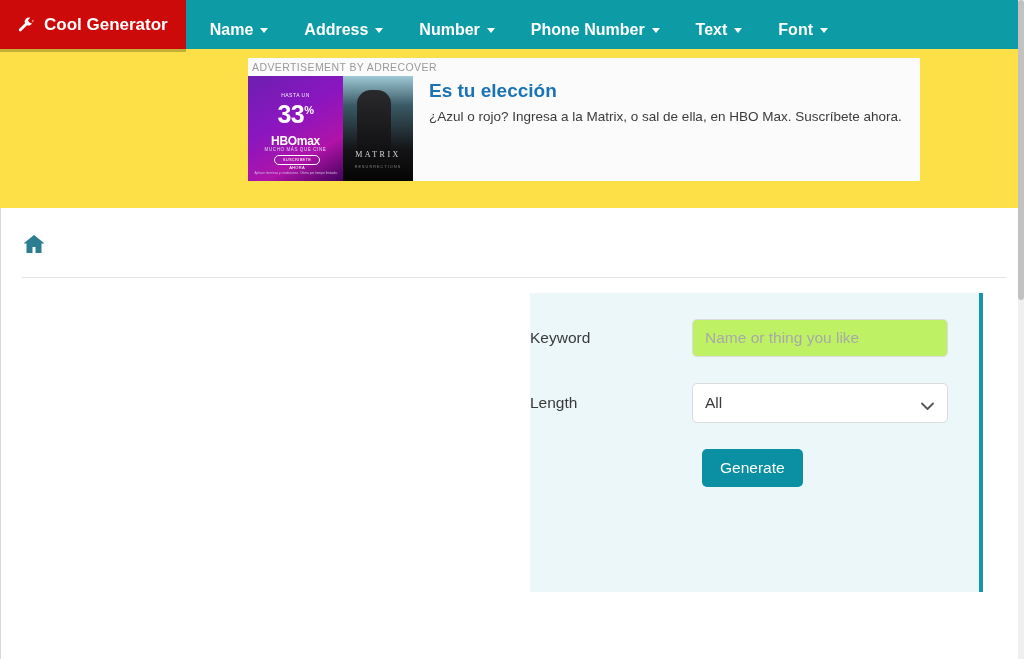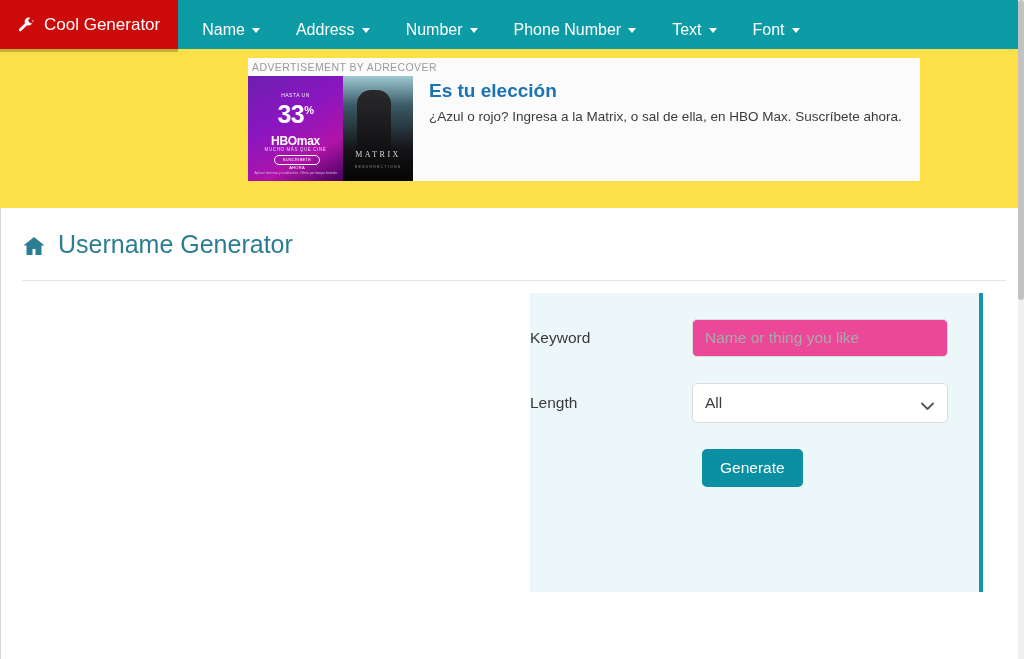--- a/index.html
+++ b/index.html
@@ -19,20 +19,21 @@
   .navbar {
     position: absolute;
     top: 0;
     left: 0;
     width: 1024px;
     height: 49px;
     background: #0d9ca5;
     display: flex;
     align-items: stretch;
     z-index: 10;
+    font-weight: bold;
   }
   .brand {
     background: #cc0a0a;
     color: #ffffff;
     display: flex;
     align-items: center;
     gap: 9px;
     padding: 0 18px 0 17px;
     font-size: 17px;
     height: 49px;
@@ -281,21 +282,21 @@
     box-sizing: border-box;
     color: #3a3a3a;
     font-size: 15.5px;
   }
   .text-input {
     width: 256px;
     height: 38px;
     box-sizing: border-box;
     border: 1px solid #dcdcdc;
     border-radius: 5px;
-    background: #ec4899;
+    background: #bef264;
     padding: 12px 12px;
     font-size: 15.5px;
     color: #3a3a3a;
     font-family: "Liberation Sans", sans-serif;
     outline: none;
   }
   .text-input::placeholder { color: #a9a9a9; }
   .select-wrap {
     position: relative;
     width: 256px;
@@ -428,21 +429,20 @@
   </div>
 </div>
 
 <div class="content">
   <h1 class="page-title">
     <span class="home-icon">
       <svg width="24" height="24" viewBox="0 0 24 24" fill="#2b7d92">
         <path d="M12 3 L1.5 11.5 h3 V21 h6 v-6 h3 v6 h6 V11.5 h3 z"></path>
       </svg>
     </span>
-    <span>Username Generator</span>
   </h1>
   <div class="divider"></div>
 
   <div class="form-panel">
     <div class="form-row">
       <div class="form-label">Keyword</div>
       <input class="text-input" type="text" placeholder="Name or thing you like" style="">
     </div>
 
     <div class="form-row">

